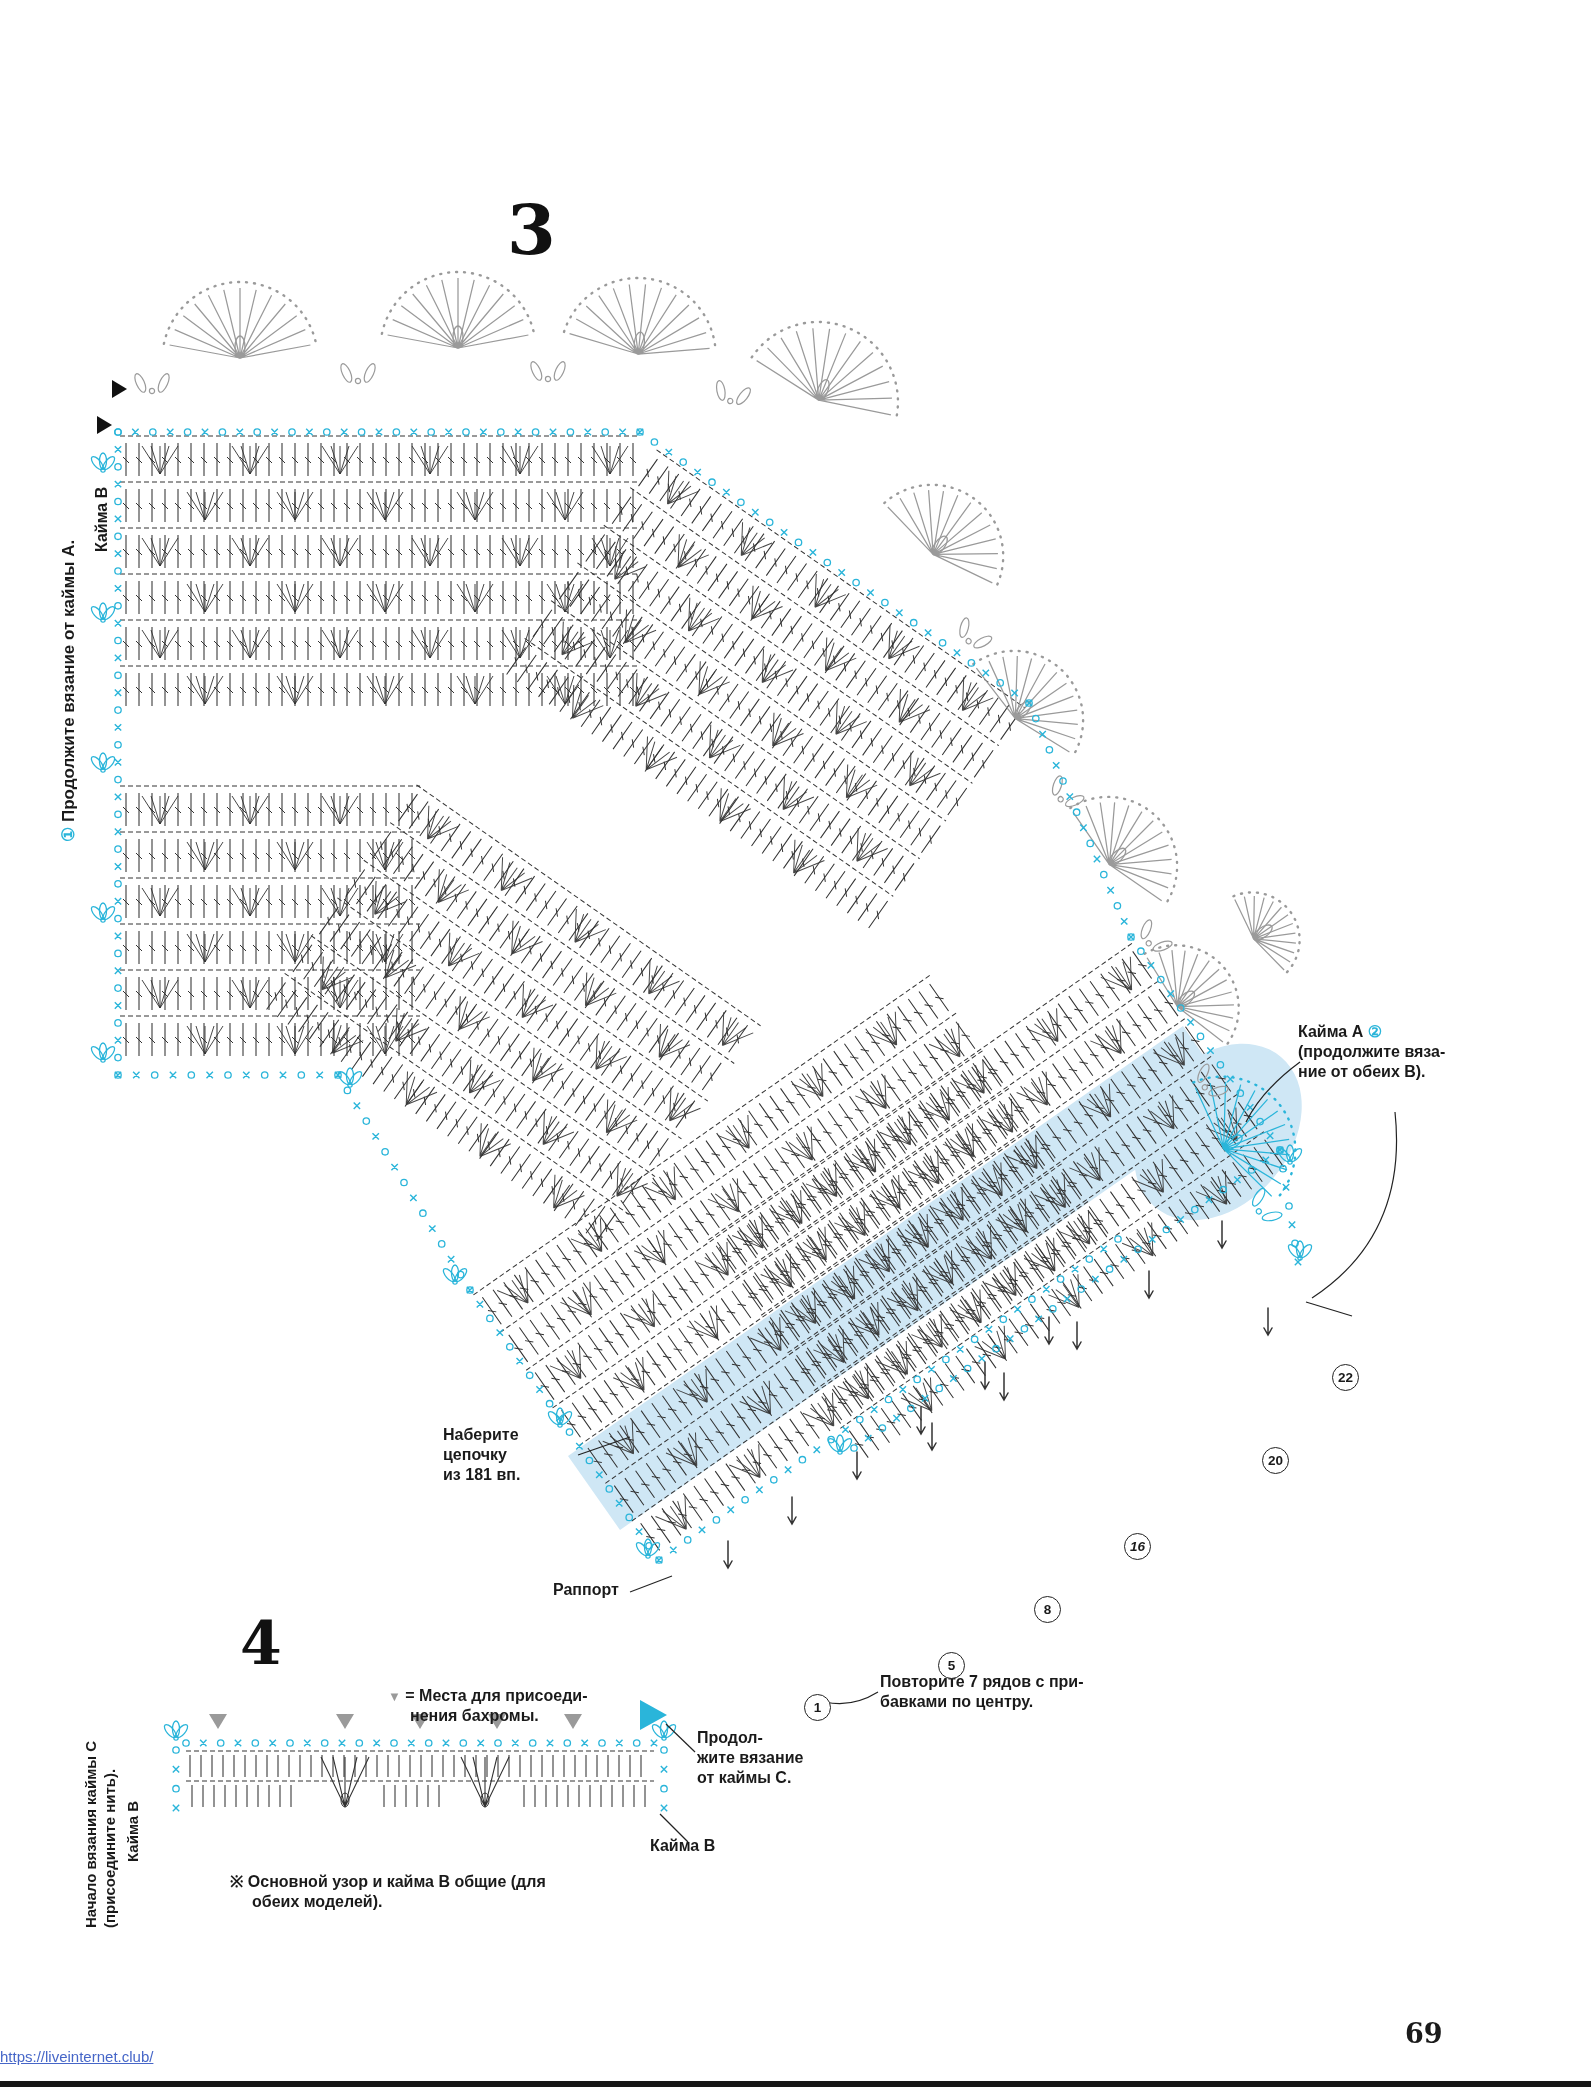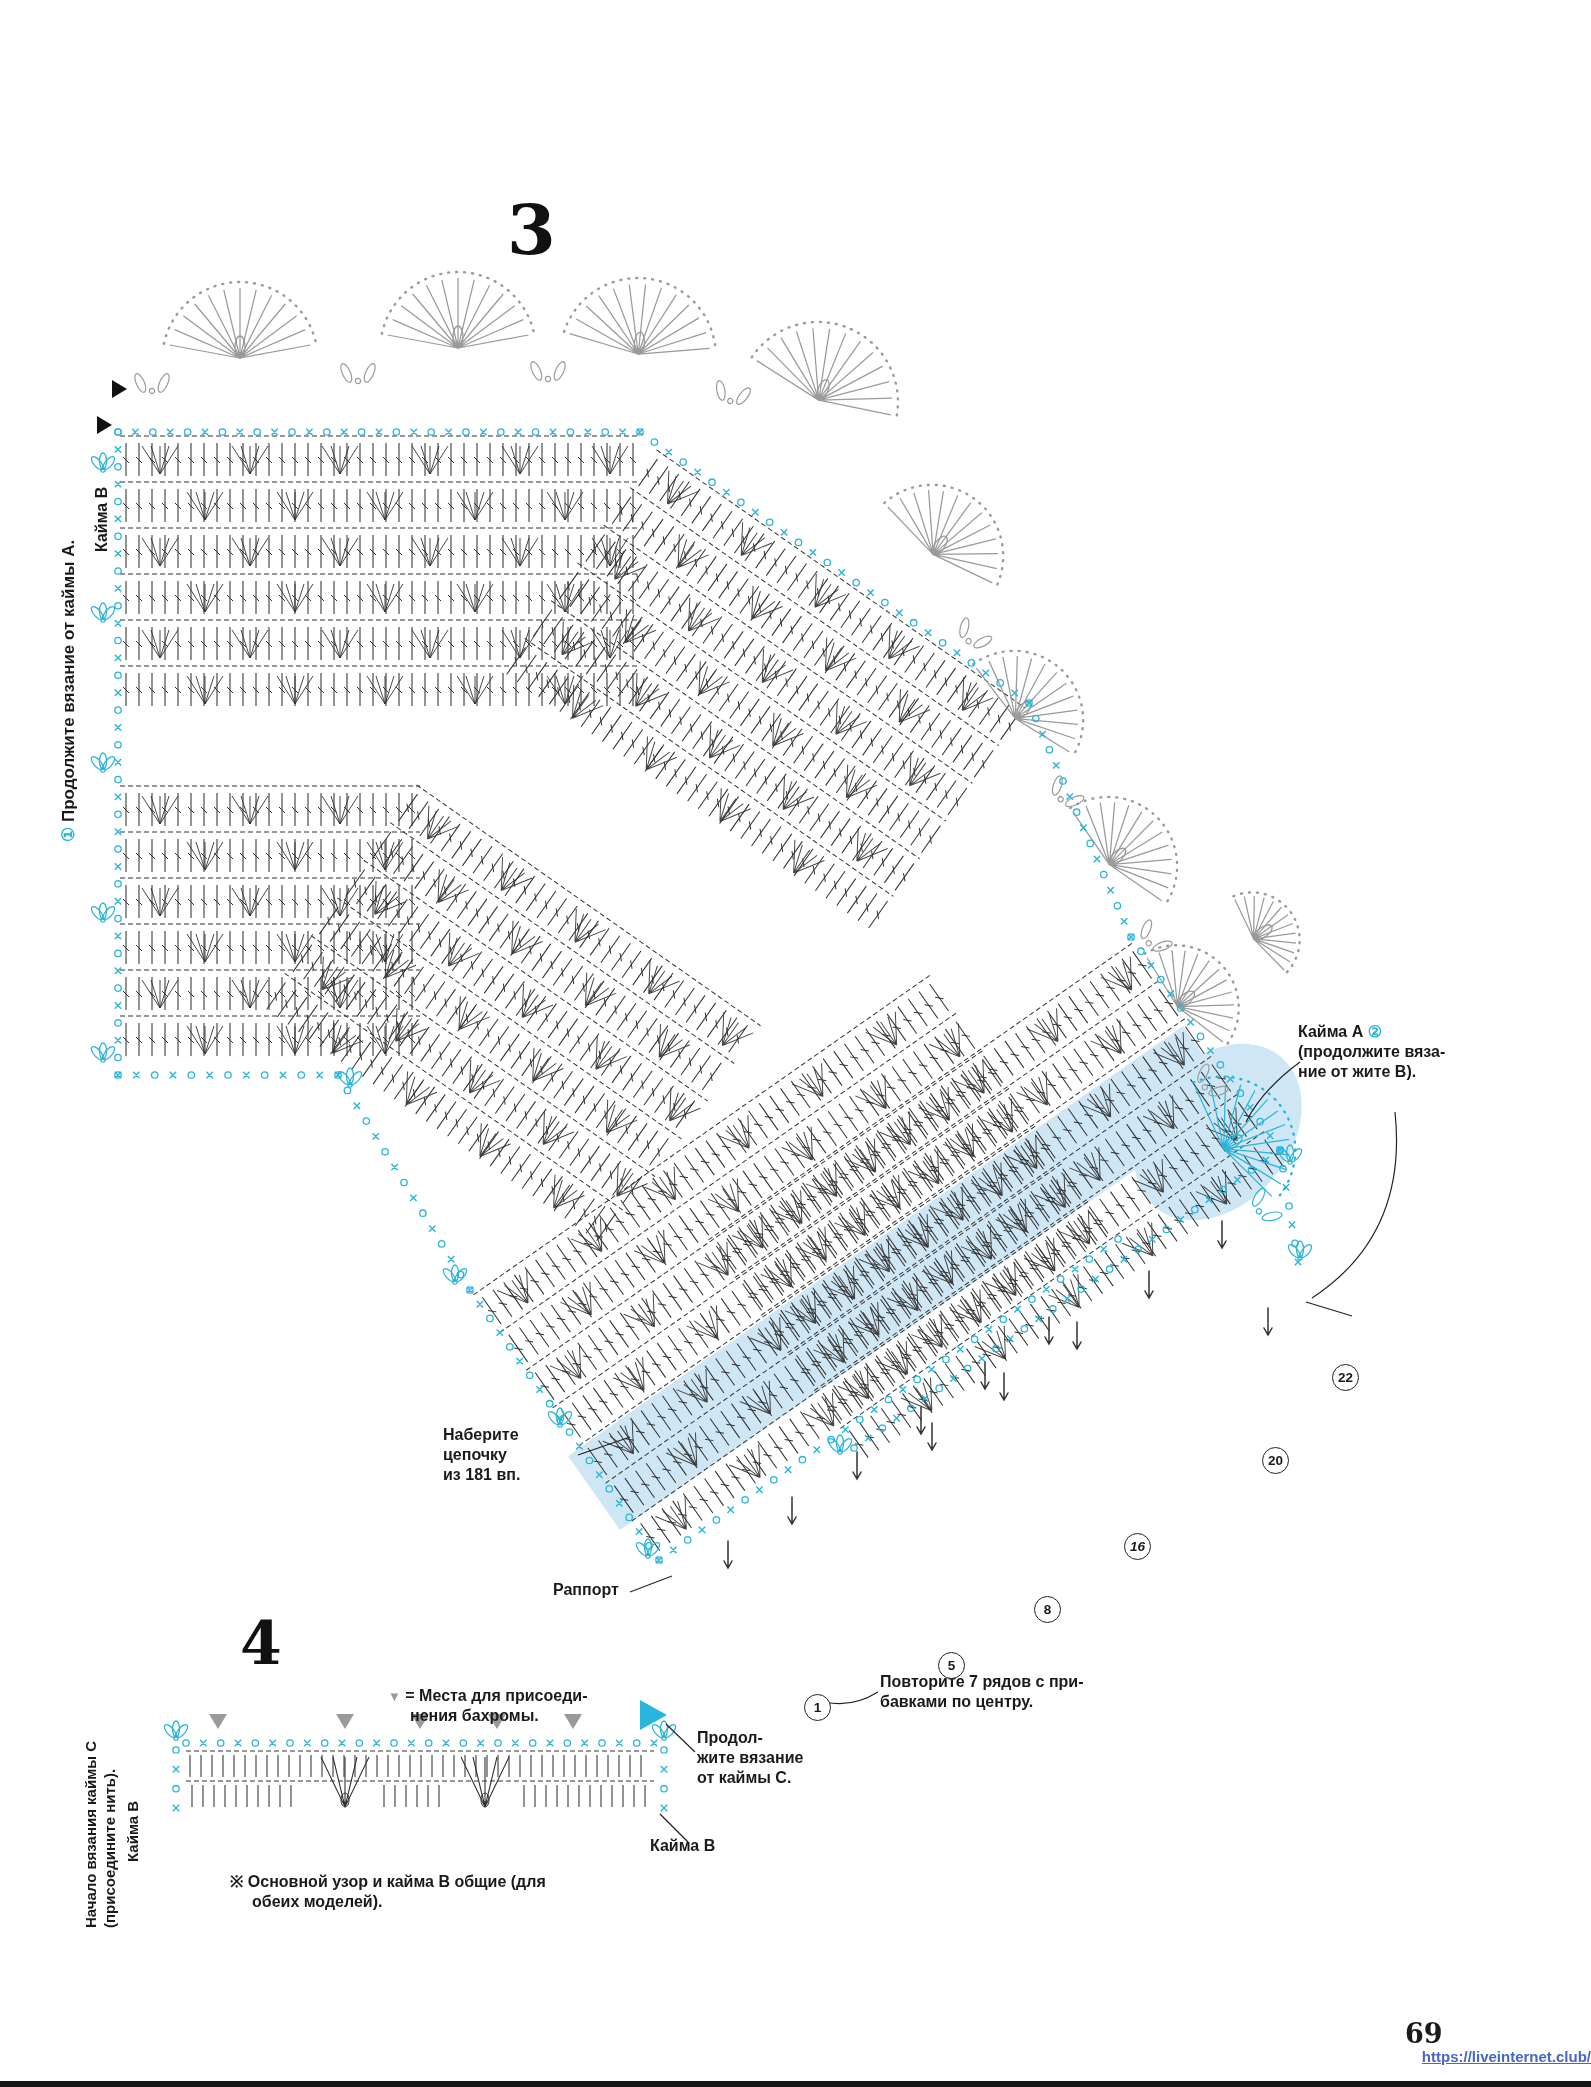--- a/index.html
+++ b/index.html
@@ -11,21 +11,21 @@
   .rot{transform:rotate(-90deg);transform-origin:0 0;white-space:nowrap;}
   .rot div{white-space:nowrap;}
   .cyan{color:#2ab5da;}
   .gray{color:#9a9a9a;}
   .big-num{position:absolute;font-family:"DejaVu Serif",serif;font-weight:700;color:#111;}
   .circ{position:absolute;width:27px;height:27px;border:1.7px solid #222;border-radius:50%;
         display:flex;align-items:center;justify-content:center;
         font:700 13.5px "Liberation Sans",sans-serif;background:#fff;box-sizing:border-box;}
   .indent{margin-left:22px;}
   #footer-bar{position:absolute;left:0;right:0;bottom:0;height:6px;background:#161616;}
-  #footer-url{position:absolute;left:0;right:0;top:2048px;text-align:right;font-size:15px;font-weight:700;}
+  #footer-url{position:absolute;left:0;right:0;top:2048px;text-align:left;font-size:15px;font-weight:400;}
   #footer-url a{color:#4666c8;text-decoration:underline;}
   #page-number{position:absolute;font-family:"DejaVu Serif",serif;font-weight:700;font-size:27px;}
 </style>
 </head>
 <body>
 
 <div id="page">
 
   <svg id="diagram" width="1591" height="2087" viewBox="0 0 1591 2087">
     <g id="g-band">
@@ -480,21 +480,21 @@
 
   <div class="lbl rot" style="left:58px;top:842px;font-size:17px;">
     <span class="cyan">①</span>&nbsp;<span>Продолжите вязание от каймы А.</span>
   </div>
   <div class="lbl rot" style="left:92px;top:552px;">Кайма В</div>
 
   <div class="lbl" style="left:1298px;top:1022px;width:250px;">
     <div><span>Кайма А</span>
       <span class="cyan">②</span></div>
     <div>(продолжите вяза-</div>
-    <div>ние от жите В).</div>
+    <div>ние от обеих В).</div>
   </div>
 
 
   <div class="lbl" style="left:443px;top:1425px;">
     <div>Наберите</div>
     <div>цепочку</div>
     <div>из 181 вп.</div>
   </div>
 
   <div class="lbl" style="left:553px;top:1580px;">Раппорт</div>

